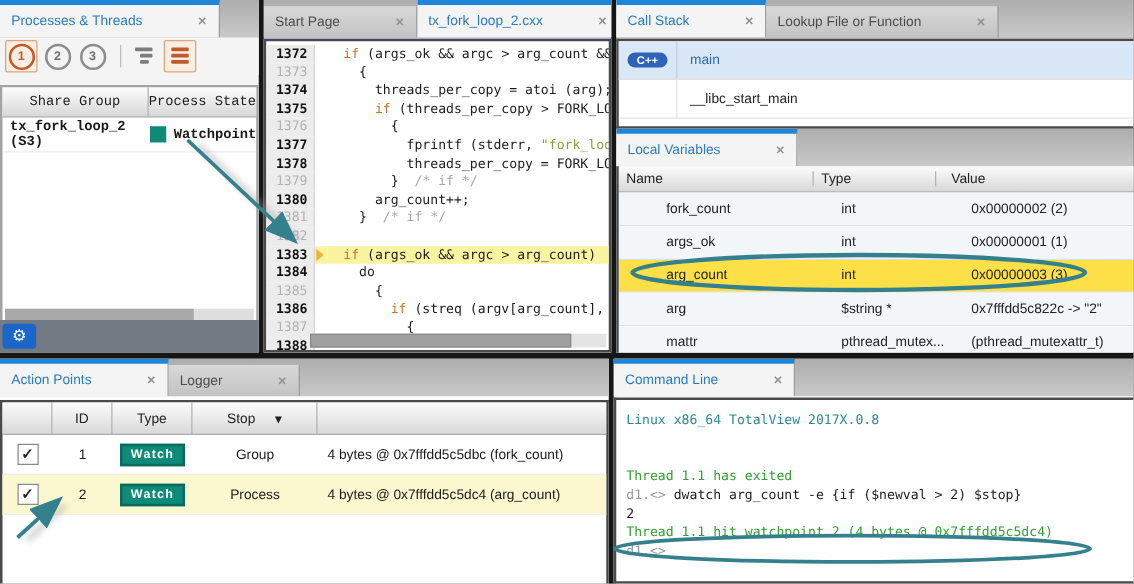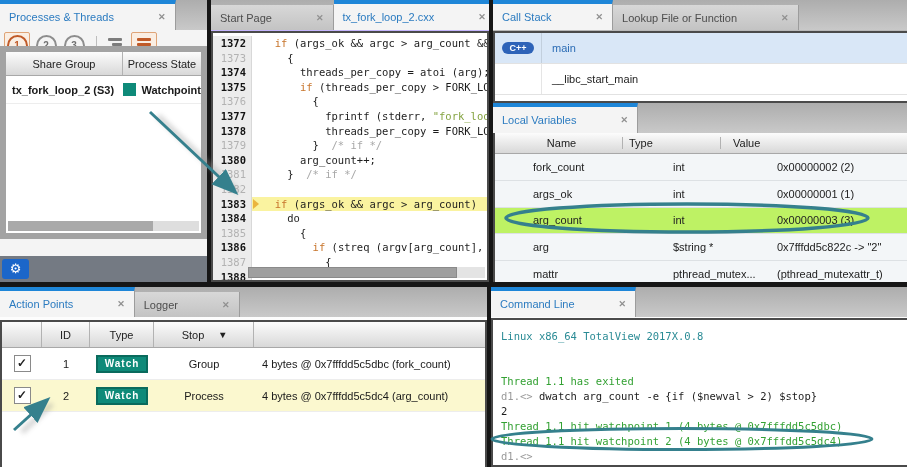--- a/index.html
+++ b/index.html
@@ -29,22 +29,22 @@
   .selbox{width:24px;height:24px;border:1px solid #dfa477;background:#faeee3;border-radius:2px;
           display:flex;align-items:center;justify-content:center;margin-right:4px;}
   .plainbox{width:24px;height:24px;display:flex;align-items:center;justify-content:center;margin-right:4px;}
   .vsep{width:1px;height:18px;background:#bdbdbd;margin:0 6px;}
   .icon-bars{display:flex;flex-direction:column;}
   .icon-bars i{display:block;height:3px;margin-bottom:2px;background:#7d7d7d;border-radius:1px;}
   .icon-tree i:nth-child(1){width:14px;}
   .icon-tree i:nth-child(2){width:10px;margin-left:4px;}
   .icon-tree i:nth-child(3){width:7px;margin-left:4px;}
   .icon-list i{width:14px;background:#c05a28;}
-  .ptable{position:absolute;left:0;top:46px;width:207px;height:193px;background:#fff;
-          border:6px solid #a3a3a3;box-sizing:border-box;}
+  .ptable{position:absolute;left:0;top:68px;width:207px;height:193px;background:#fff;
+          border:2px solid #a3a3a3;box-sizing:border-box;font-family:Liberation Mono, monospace;}
   .phead{display:flex;height:23px;background:linear-gradient(#fcfcfc,#d8d8d8);
          border-bottom:1px solid #a8a8a8;font-size:11px;color:#222;}
   .phead .c1{width:116px;border-right:1px solid #b2b2b2;display:flex;align-items:center;justify-content:center;}
   .phead .c2{flex:1;display:flex;align-items:center;justify-content:center;}
   .prow{display:flex;height:27px;font-size:11px;font-weight:bold;color:#1a1a1a;border-bottom:1px solid #ededed;}
   .prow .c1{width:116px;display:flex;align-items:center;padding-left:6px;box-sizing:border-box;}
   .prow .c2{flex:1;display:flex;align-items:center;}
   .state-sq{width:13px;height:13px;background:#0e8a79;margin:0 6px 0 4px;}
   .pscroll{position:absolute;left:2px;right:2px;bottom:2px;height:10px;background:#dedede;}
   .pscroll .thumb{width:76%;height:100%;background:#a9a9a9;}
@@ -83,26 +83,26 @@
   .cpp{background:#2e63b8;color:#fff;font-weight:bold;font-size:9px;padding:1px 7px;border-radius:8px;}
   .frame .fn{padding-left:10px;}
   .frame.sel .fn{color:#2b6cb5;}
 
   
   #lv-strip{position:absolute;left:0;top:103px;width:414px;}
   .lvbox{position:absolute;left:0;top:133px;width:414px;height:149px;background:#fff;
          border-left:2px solid #4a4a4a;box-sizing:border-box;overflow:hidden;}
   .lvhead{display:flex;height:20px;background:linear-gradient(#fcfcfc,#d8d8d8);
           border-bottom:1px solid #a8a8a8;font-size:11px;color:#222;align-items:center;}
-  .lvhead .h1{width:128px;padding-left:6px;border-right:1px solid #b2b2b2;box-sizing:border-box;text-align:center;}
+  .lvhead .h1{width:156px;padding-left:6px;border-right:1px solid #b2b2b2;box-sizing:border-box;}
   .lvhead .h2{width:98px;padding-left:6px;border-right:1px solid #b2b2b2;box-sizing:border-box;}
   .lvhead .h3{flex:1;padding-left:12px;}
   .lvrow{display:flex;height:25.8px;align-items:center;font-size:11px;color:#222;
          background:#f3f6f8;border-bottom:1px solid #dde1e4;padding-left:12px;}
-  .lvrow.hlrow{background:#bef264;}
+  .lvrow.hlrow{background:#fde047;}
   .lvrow .v1{width:160px;padding-left:26px;box-sizing:border-box;}
   .lvrow .v2{width:98px;padding-left:6px;box-sizing:border-box;}
   .lvrow .v3{flex:1;padding-left:12px;}
 
   
   .apbox{position:absolute;left:0;top:33px;width:487px;height:147px;background:#fff;
          border:2px solid #4a4a4a;border-bottom:none;box-sizing:border-box;}
   .aphead{display:flex;height:25px;background:linear-gradient(#fcfcfc,#d8d8d8);
           border-bottom:1px solid #a8a8a8;font-size:11px;color:#222;}
   .aphead div{display:flex;align-items:center;justify-content:center;border-right:1px solid #b2b2b2;box-sizing:border-box;}
@@ -349,21 +349,20 @@
       </div>
     </div>
     <div class="termbox">
       <div id="term-lines">
           <div class="tline"><span class="t-teal">Linux x86_64 TotalView 2017X.0.8</span></div>
           <div class="tline">&nbsp;</div>
           <div class="tline">&nbsp;</div>
           <div class="tline"><span class="t-green">Thread 1.1 has exited</span></div>
           <div class="tline"><span class="t-prompt">d1.&lt;&gt; </span><span class="t-cmd">dwatch arg_count -e {if ($newval &gt; 2) $stop}</span></div>
           <div class="tline"><span class="t-cmd">2</span></div>
-          <div class="tline"><span class="t-green">Thread 1.1 hit watchpoint 1 (4 bytes @ 0x7fffdd5c5dbc)</span></div>
           <div class="tline"><span class="t-green">Thread 1.1 hit watchpoint 2 (4 bytes @ 0x7fffdd5c5dc4)</span></div>
           <div class="tline"><span class="t-prompt">d1.&lt;&gt;</span></div>
         </div>
     </div>
   </div>
 
   <svg class="overlay" viewBox="0 0 907 467">
     <defs>
       <marker id="ah" markerWidth="10" markerHeight="8" refX="7" refY="3.5" orient="auto">
         <path d="M0,0 L9,3.5 L0,7 Z" fill="#35808d"></path>

